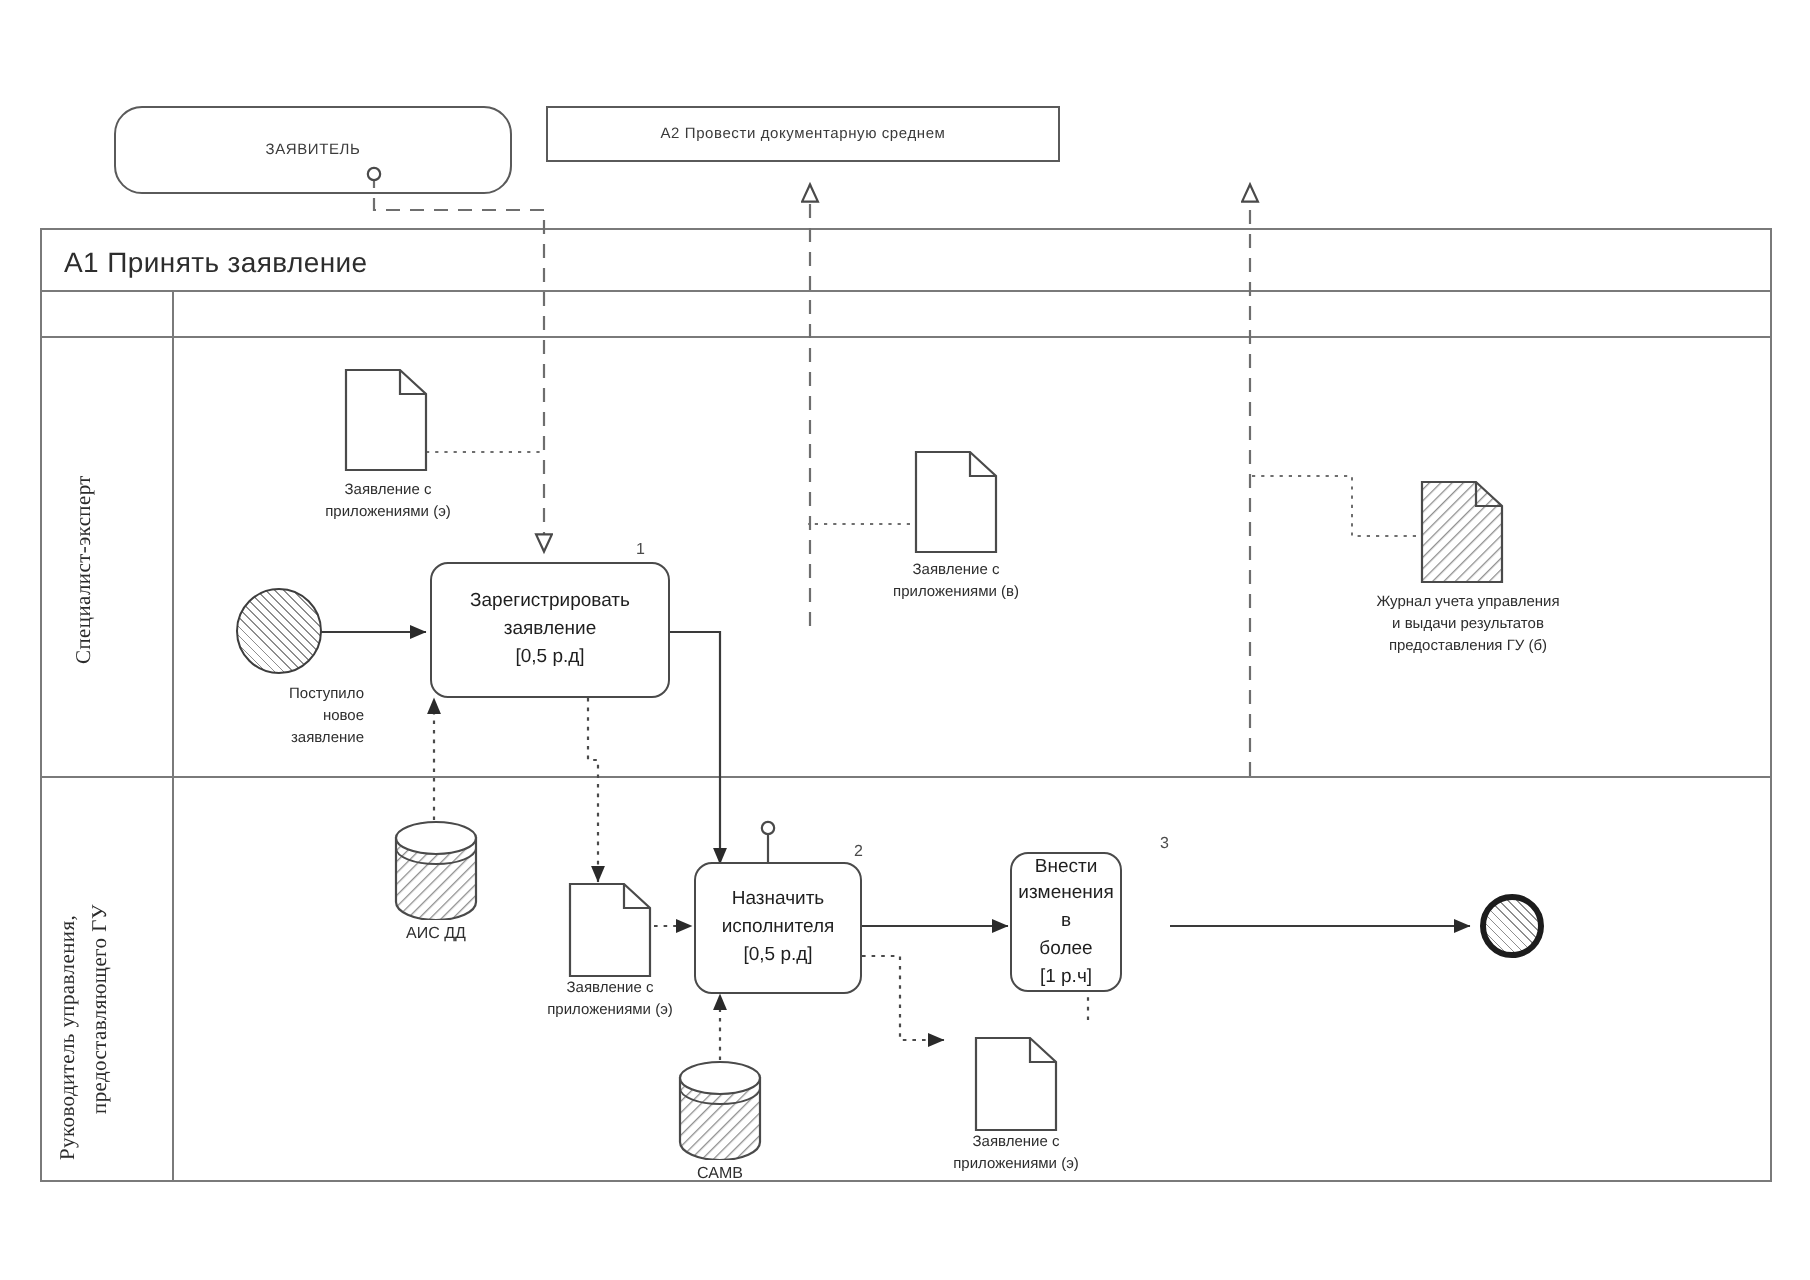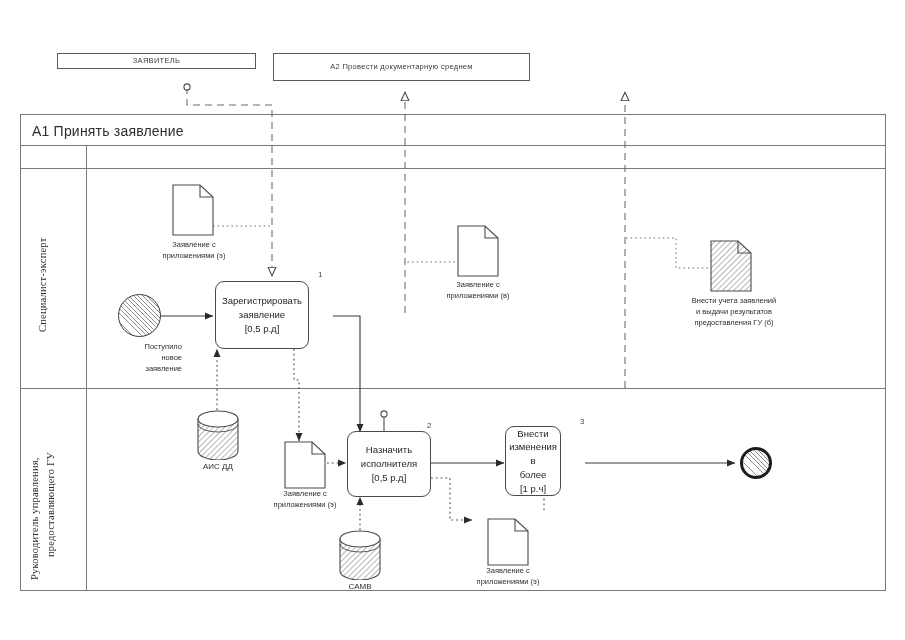--- a/index.html
+++ b/index.html
@@ -80,21 +80,21 @@
   .note{position:absolute;text-align:center;font-size:7.5px;color:#2e2e2e;line-height:1.5;}
 
   
   #wires{position:absolute;left:0;top:0;width:905px;height:640px;pointer-events:none;}
 </style>
 </head>
 <body>
 
 <div id="canvas">
 
-  <div class="extpool" style="left:57px;top:53px;width:199px;height:16px;">
+  <div class="extpool" style="left:57px;top:53px;width:199px;height:44px;border-radius:14px;">
     <span class="lbl">ЗАЯВИТЕЛЬ</span>
   </div>
 
   <div class="extpool" style="left:273px;top:53px;width:257px;height:28px;">
     <span class="lbl">A2 Провести документарную среднем</span>
   </div>
 
 
   <div id="pool"></div>
   <div id="poolHeader"></div>
@@ -170,21 +170,21 @@
 
   <div class="evt start" style="left:118px;top:294px;width:43px;height:43px;"></div>
   <div class="evtLabel" style="left:98px;top:342px;width:84px;">
     <div>Поступило</div>
     <div>новое</div>
     <div>заявление</div>
   </div>
 
   <div class="evt end" style="left:740px;top:447px;width:32px;height:32px;"></div>
 
-  <div class="task" style="left:215px;top:281px;width:94px;height:68px;">
+  <div class="task" style="left:215px;top:281px;width:120px;height:68px;">
     <div>
       <div>Зарегистрировать</div>
       <div>заявление</div>
       <div>[0,5 р.д]</div>
     </div>
   </div>
   <div class="tasknum" style="left:318px;top:270px;">1</div>
 
   <div class="task" style="left:347px;top:431px;width:84px;height:66px;">
     <div>
@@ -233,21 +233,21 @@
         <pattern id="hatchdoc" width="4" height="4" patternUnits="userSpaceOnUse" patternTransform="rotate(45)">
           <rect width="4" height="4" fill="#ffffff"></rect>
           <line x1="0" y1="0" x2="0" y2="4" stroke="#8e8e8e" stroke-width="1.3"></line>
         </pattern>
       </defs>
       <path d="M1,1 H28 L41,13 V51 H1 Z" fill="url(#hatchdoc)" stroke="#4a4a4a" stroke-width="1.1"></path>
       <path d="M28,1 V13 H41" fill="none" stroke="#4a4a4a" stroke-width="1.1"></path>
     </svg>
   </div>
   <div class="docLabel" style="left:660px;top:296px;width:148px;">
-    <div>Внести учета заявлений</div>
+    <div>Журнал учета управления</div>
     <div>и выдачи результатов</div>
     <div>предоставления ГУ (б)</div>
   </div>
 
   <div class="doc" style="left:284px;top:441px;">
     <svg width="42" height="48" viewBox="0 0 42 48">
       <path d="M1,1 H28 L41,13 V47 H1 Z" fill="#ffffff" stroke="#4a4a4a" stroke-width="1.1"></path>
       <path d="M28,1 V13 H41" fill="none" stroke="#4a4a4a" stroke-width="1.1"></path>
     </svg>
   </div>

